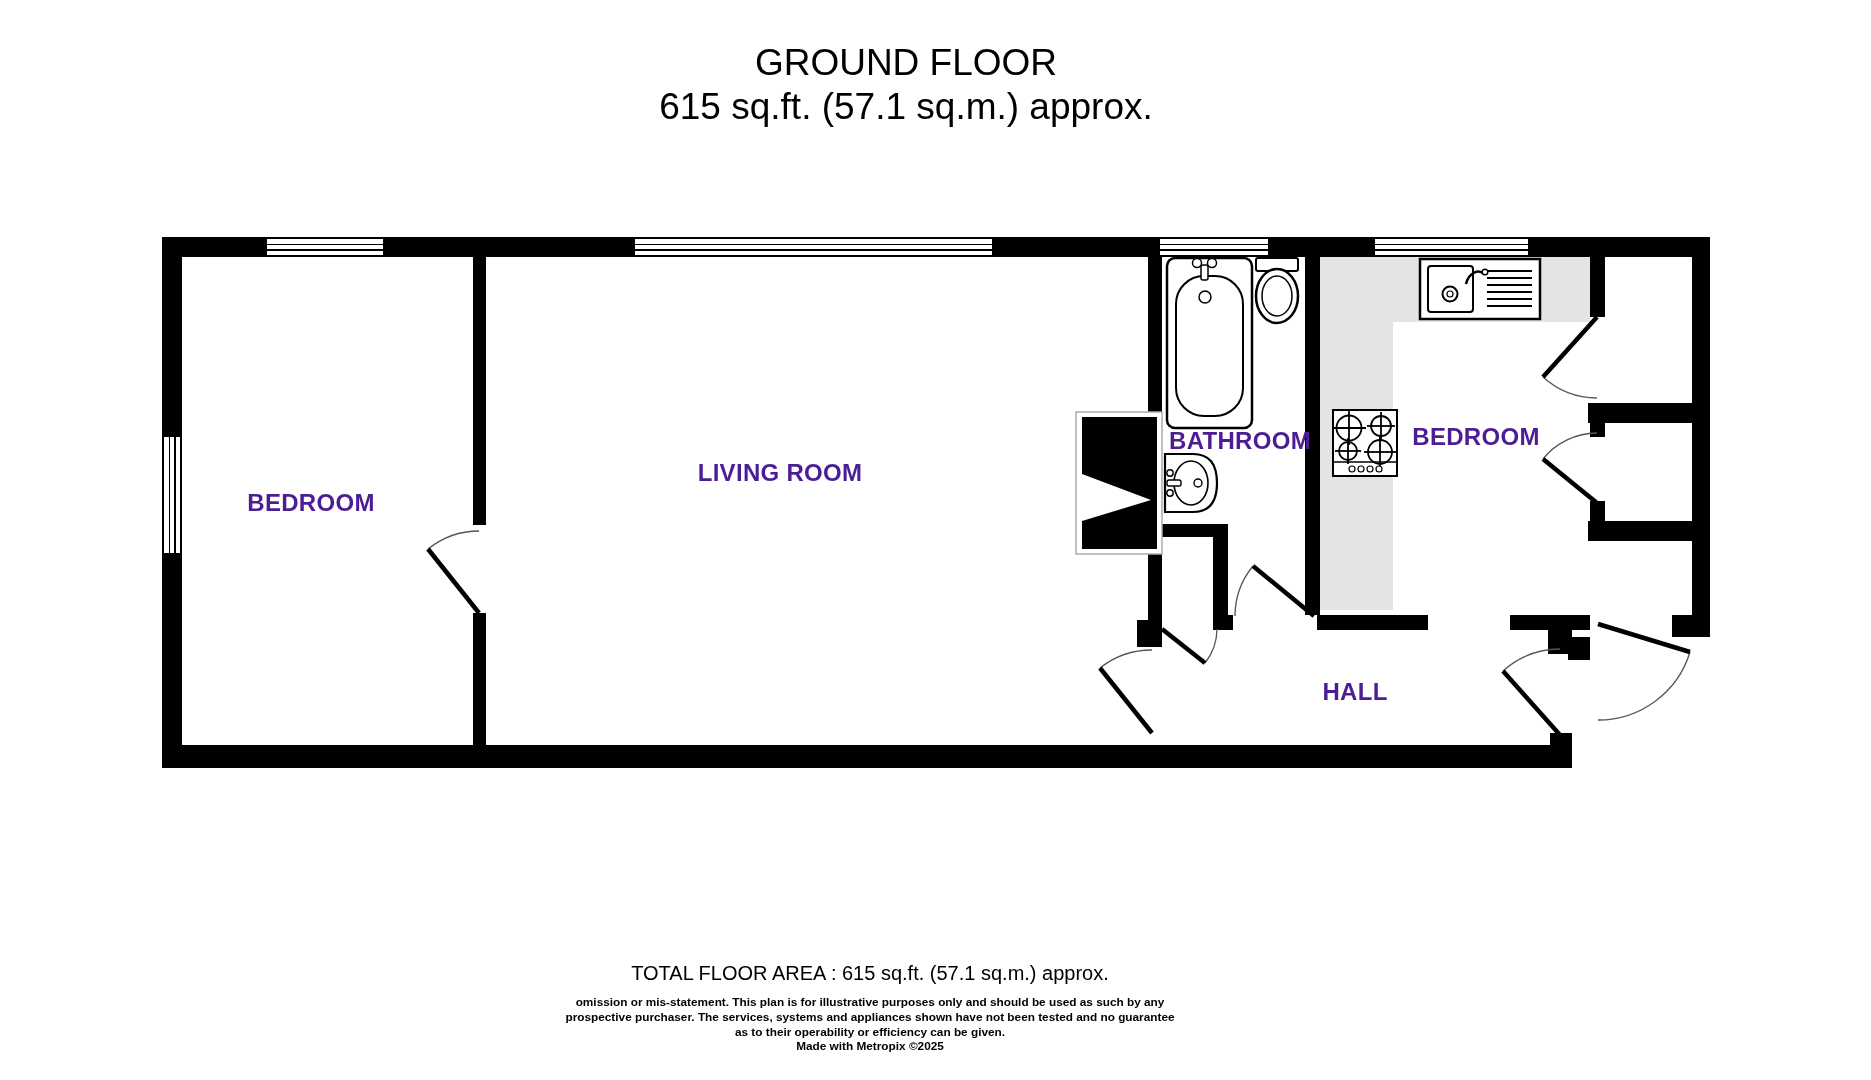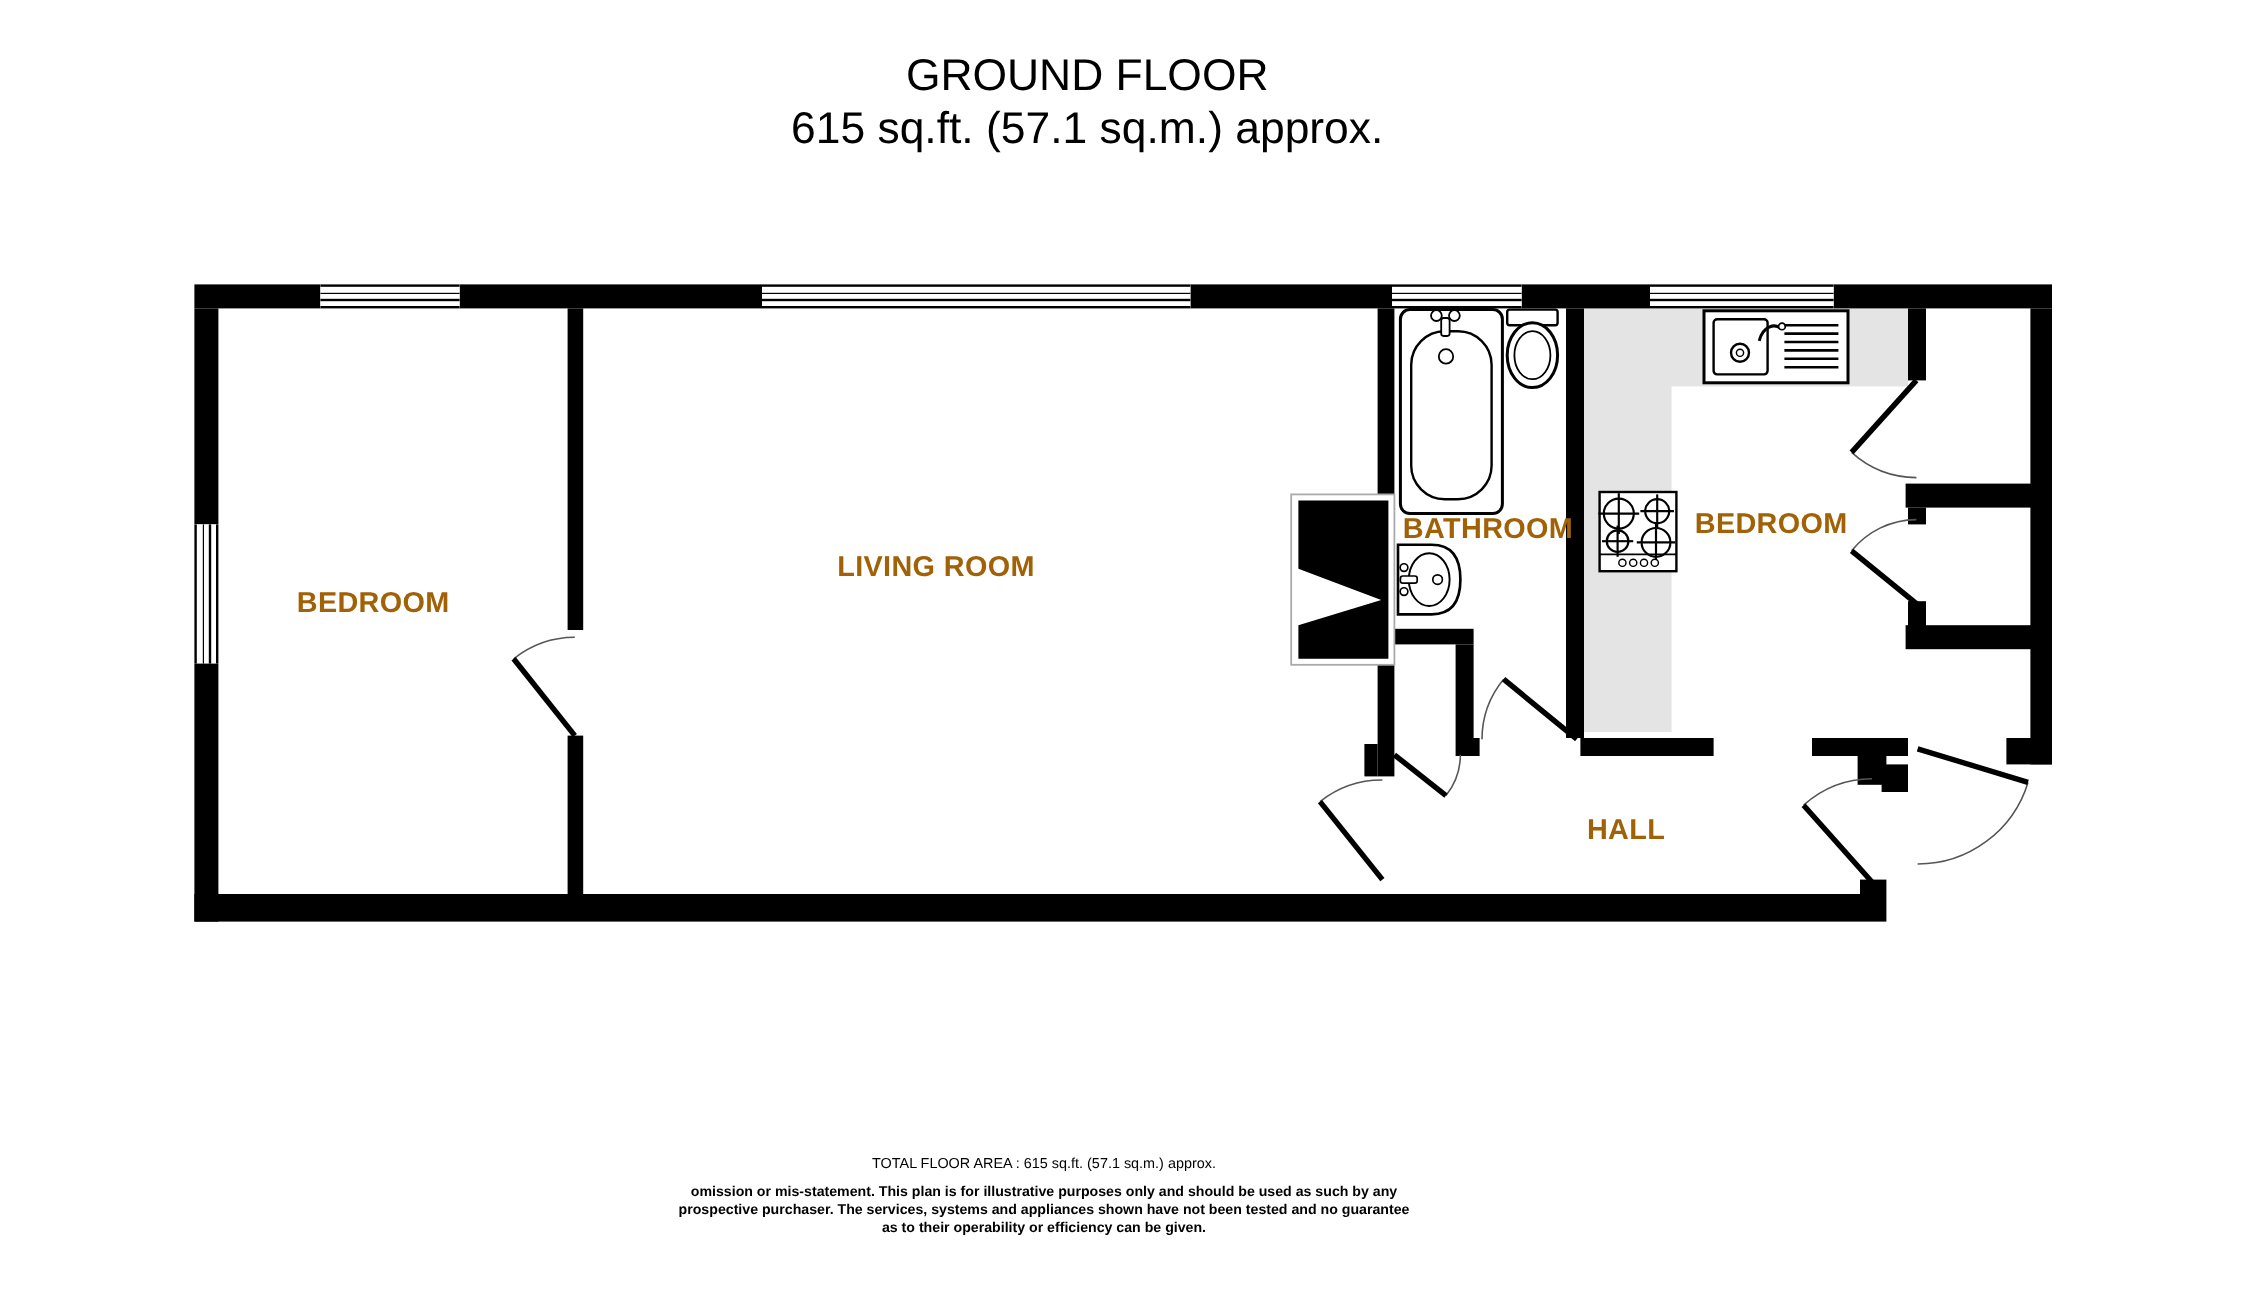--- a/index.html
+++ b/index.html
@@ -18,27 +18,27 @@
   .win-h::before{top:4.5px;}
   .win-h::after{bottom:4.5px;}
 
   .win-v{position:absolute;background:#fff;box-sizing:border-box;
     border-left:2px solid #000;border-right:2px solid #000;}
   .win-v::before,.win-v::after{content:"";position:absolute;top:0;bottom:0;width:1.5px;background:#000;}
   .win-v::before{left:4.5px;}
   .win-v::after{right:4.5px;}
 
   .room-label{position:absolute;transform:translate(-50%,-50%);font-weight:bold;
-    font-size:24px;letter-spacing:0.3px;color:#a16207;white-space:nowrap;}
+    font-size:24px;letter-spacing:0.3px;color:#4c1d95;white-space:nowrap;}
 
   .overlay{position:absolute;left:0;top:0;pointer-events:none;}
 
   .footer-block{position:absolute;left:870px;top:962px;transform:translateX(-50%);
     text-align:center;color:#000;white-space:nowrap;}
-  .footer-total{font-size:12px;font-weight:normal;margin-bottom:10px;}
+  .footer-total{font-size:20px;font-weight:normal;margin-bottom:10px;}
   .footer-line{font-size:11.8px;font-weight:bold;line-height:14.8px;}
   .footer-credit{font-size:11.8px;font-weight:bold;line-height:14.8px;}
 </style>
 </head>
 <body>
 
 <div class="canvas">
 
   <div class="title-block">
     <div>GROUND FLOOR</div>
@@ -193,15 +193,16 @@
   <div class="room-label" style="left:780px;top:473px;">LIVING ROOM</div>
   <div class="room-label" style="left:1240px;top:441px;">BATHROOM</div>
   <div class="room-label" style="left:1476px;top:437px;">BEDROOM</div>
   <div class="room-label" style="left:1355px;top:692px;">HALL</div>
 
   <div class="footer-block">
     <div class="footer-total">TOTAL FLOOR AREA : 615 sq.ft. (57.1 sq.m.) approx.</div>
     <div class="footer-line">omission or mis-statement. This plan is for illustrative purposes only and should be used as such by any</div>
     <div class="footer-line">prospective purchaser. The services, systems and appliances shown have not been tested and no guarantee</div>
     <div class="footer-line">as to their operability or efficiency can be given.</div>
+    <div class="footer-credit">Made with Metropix ©2025</div>
   </div>
 
 </div>
 
 </body></html>

